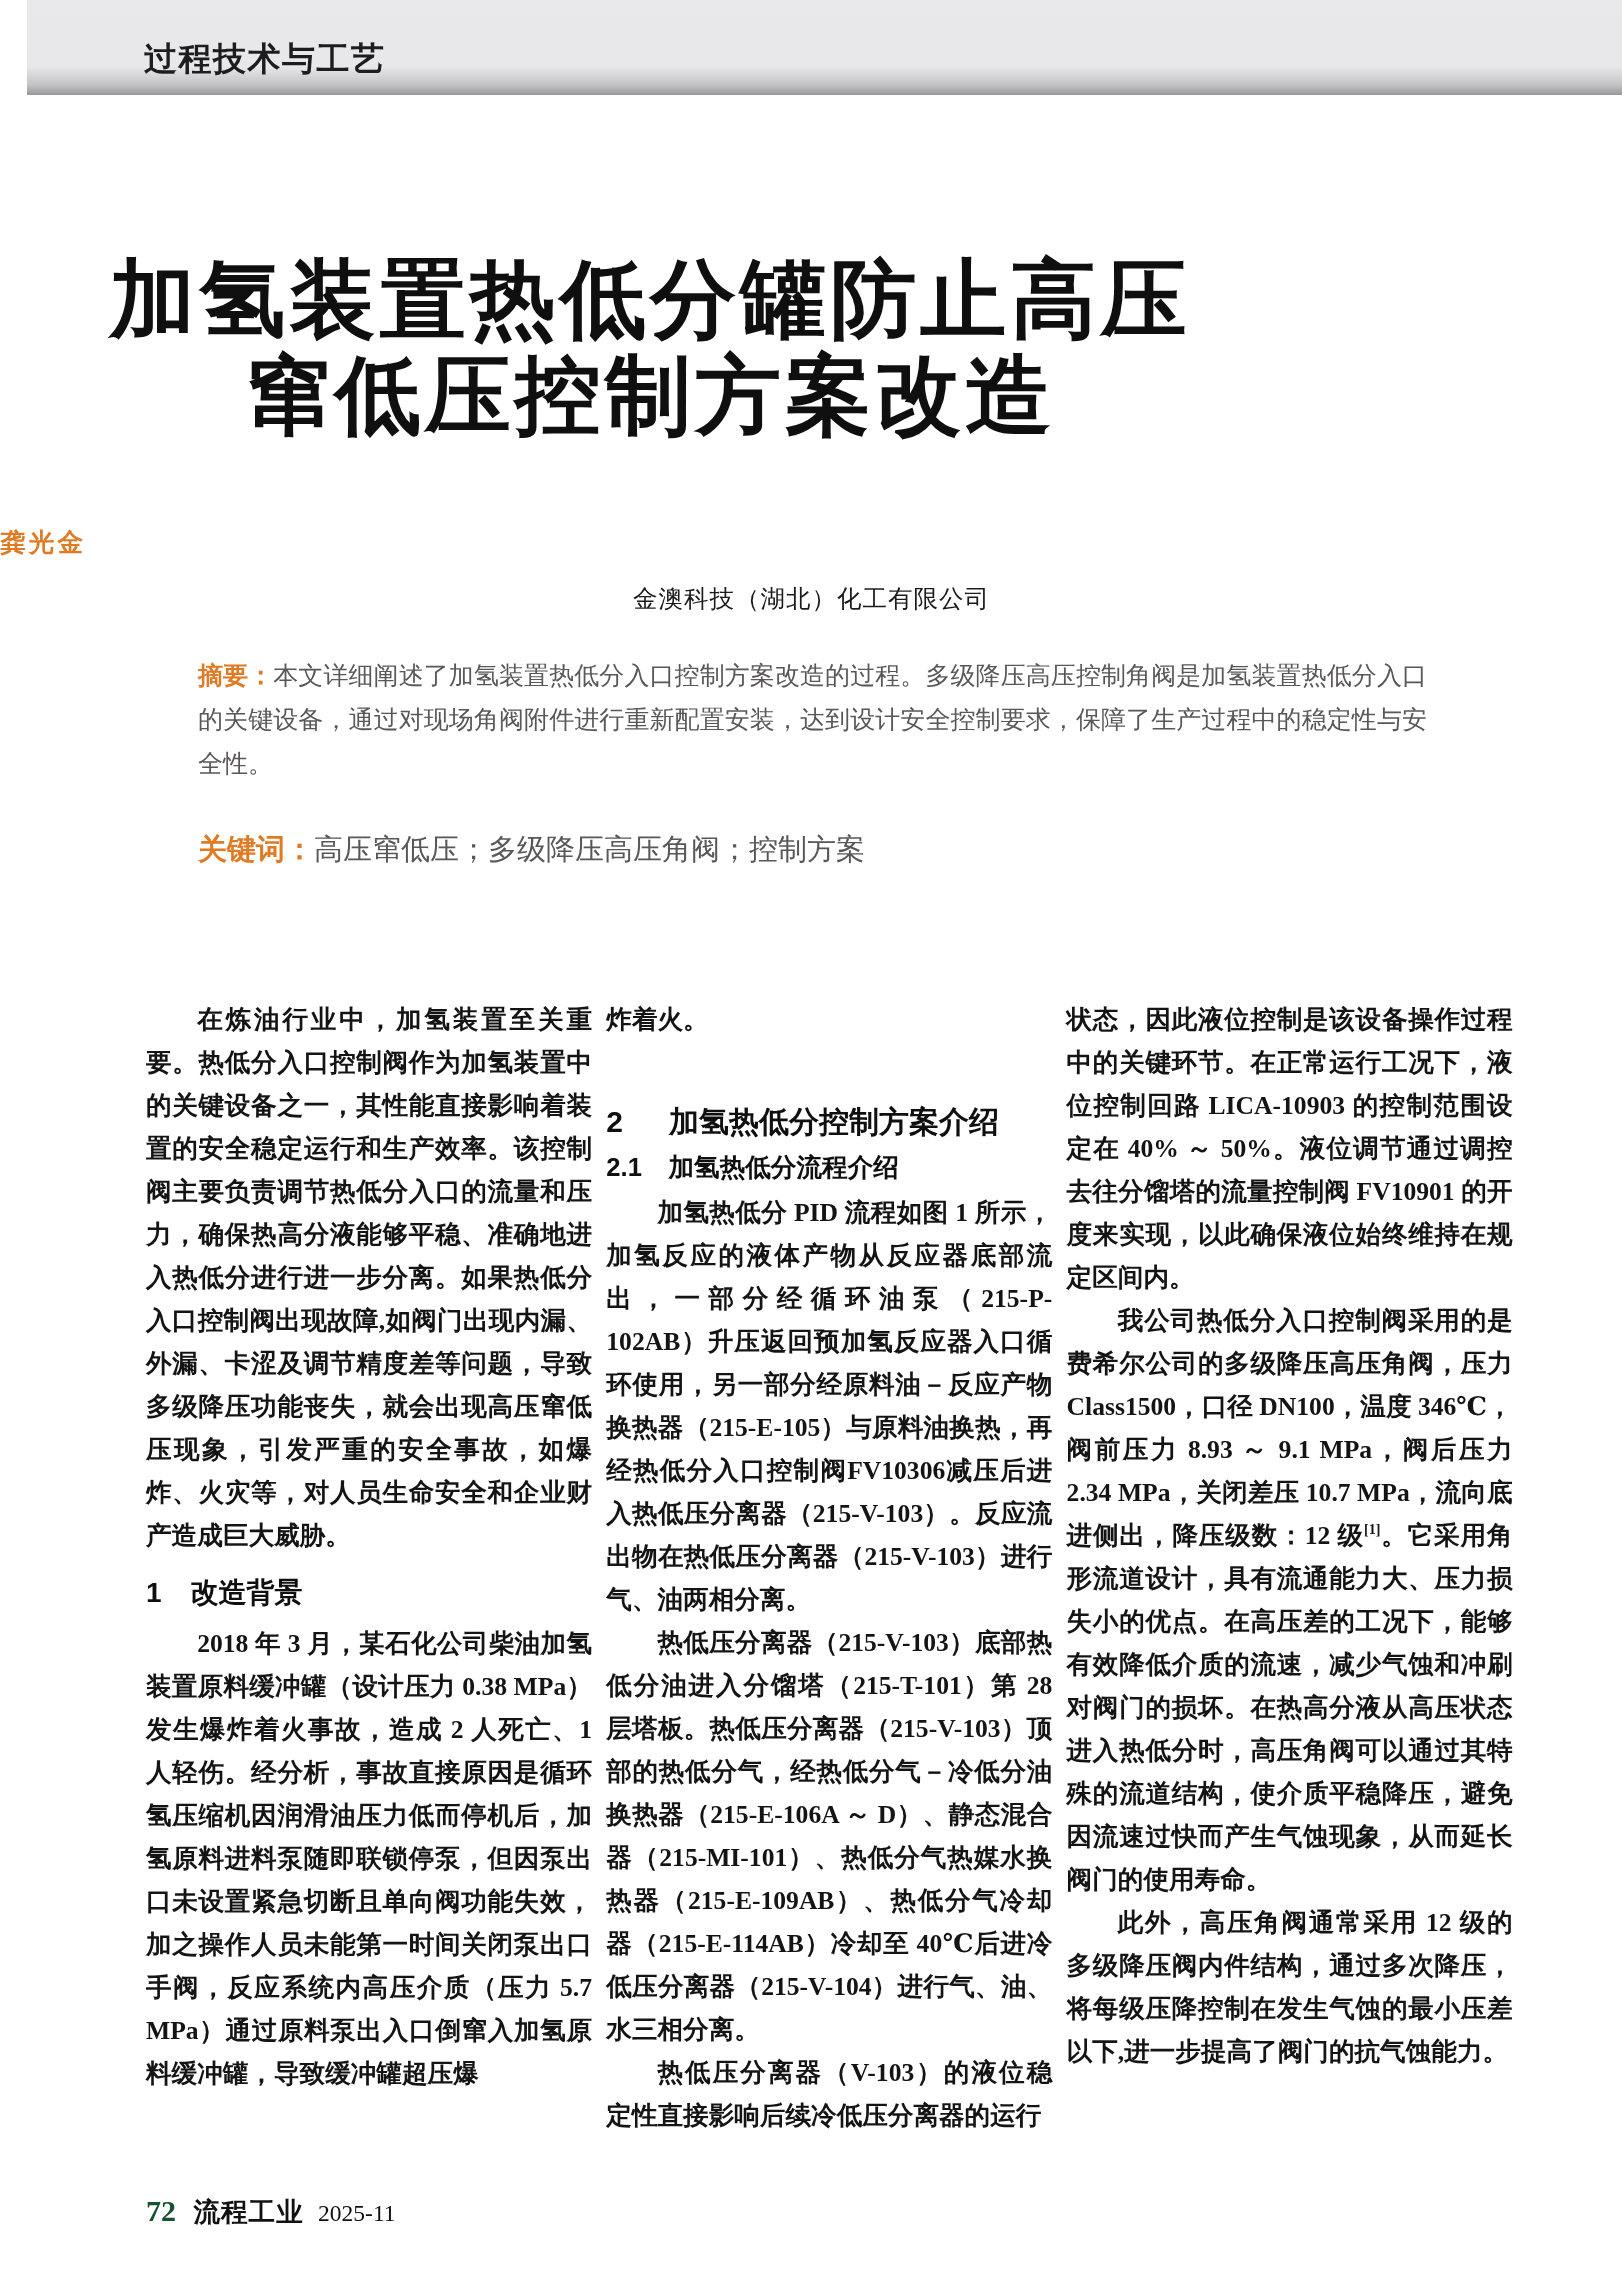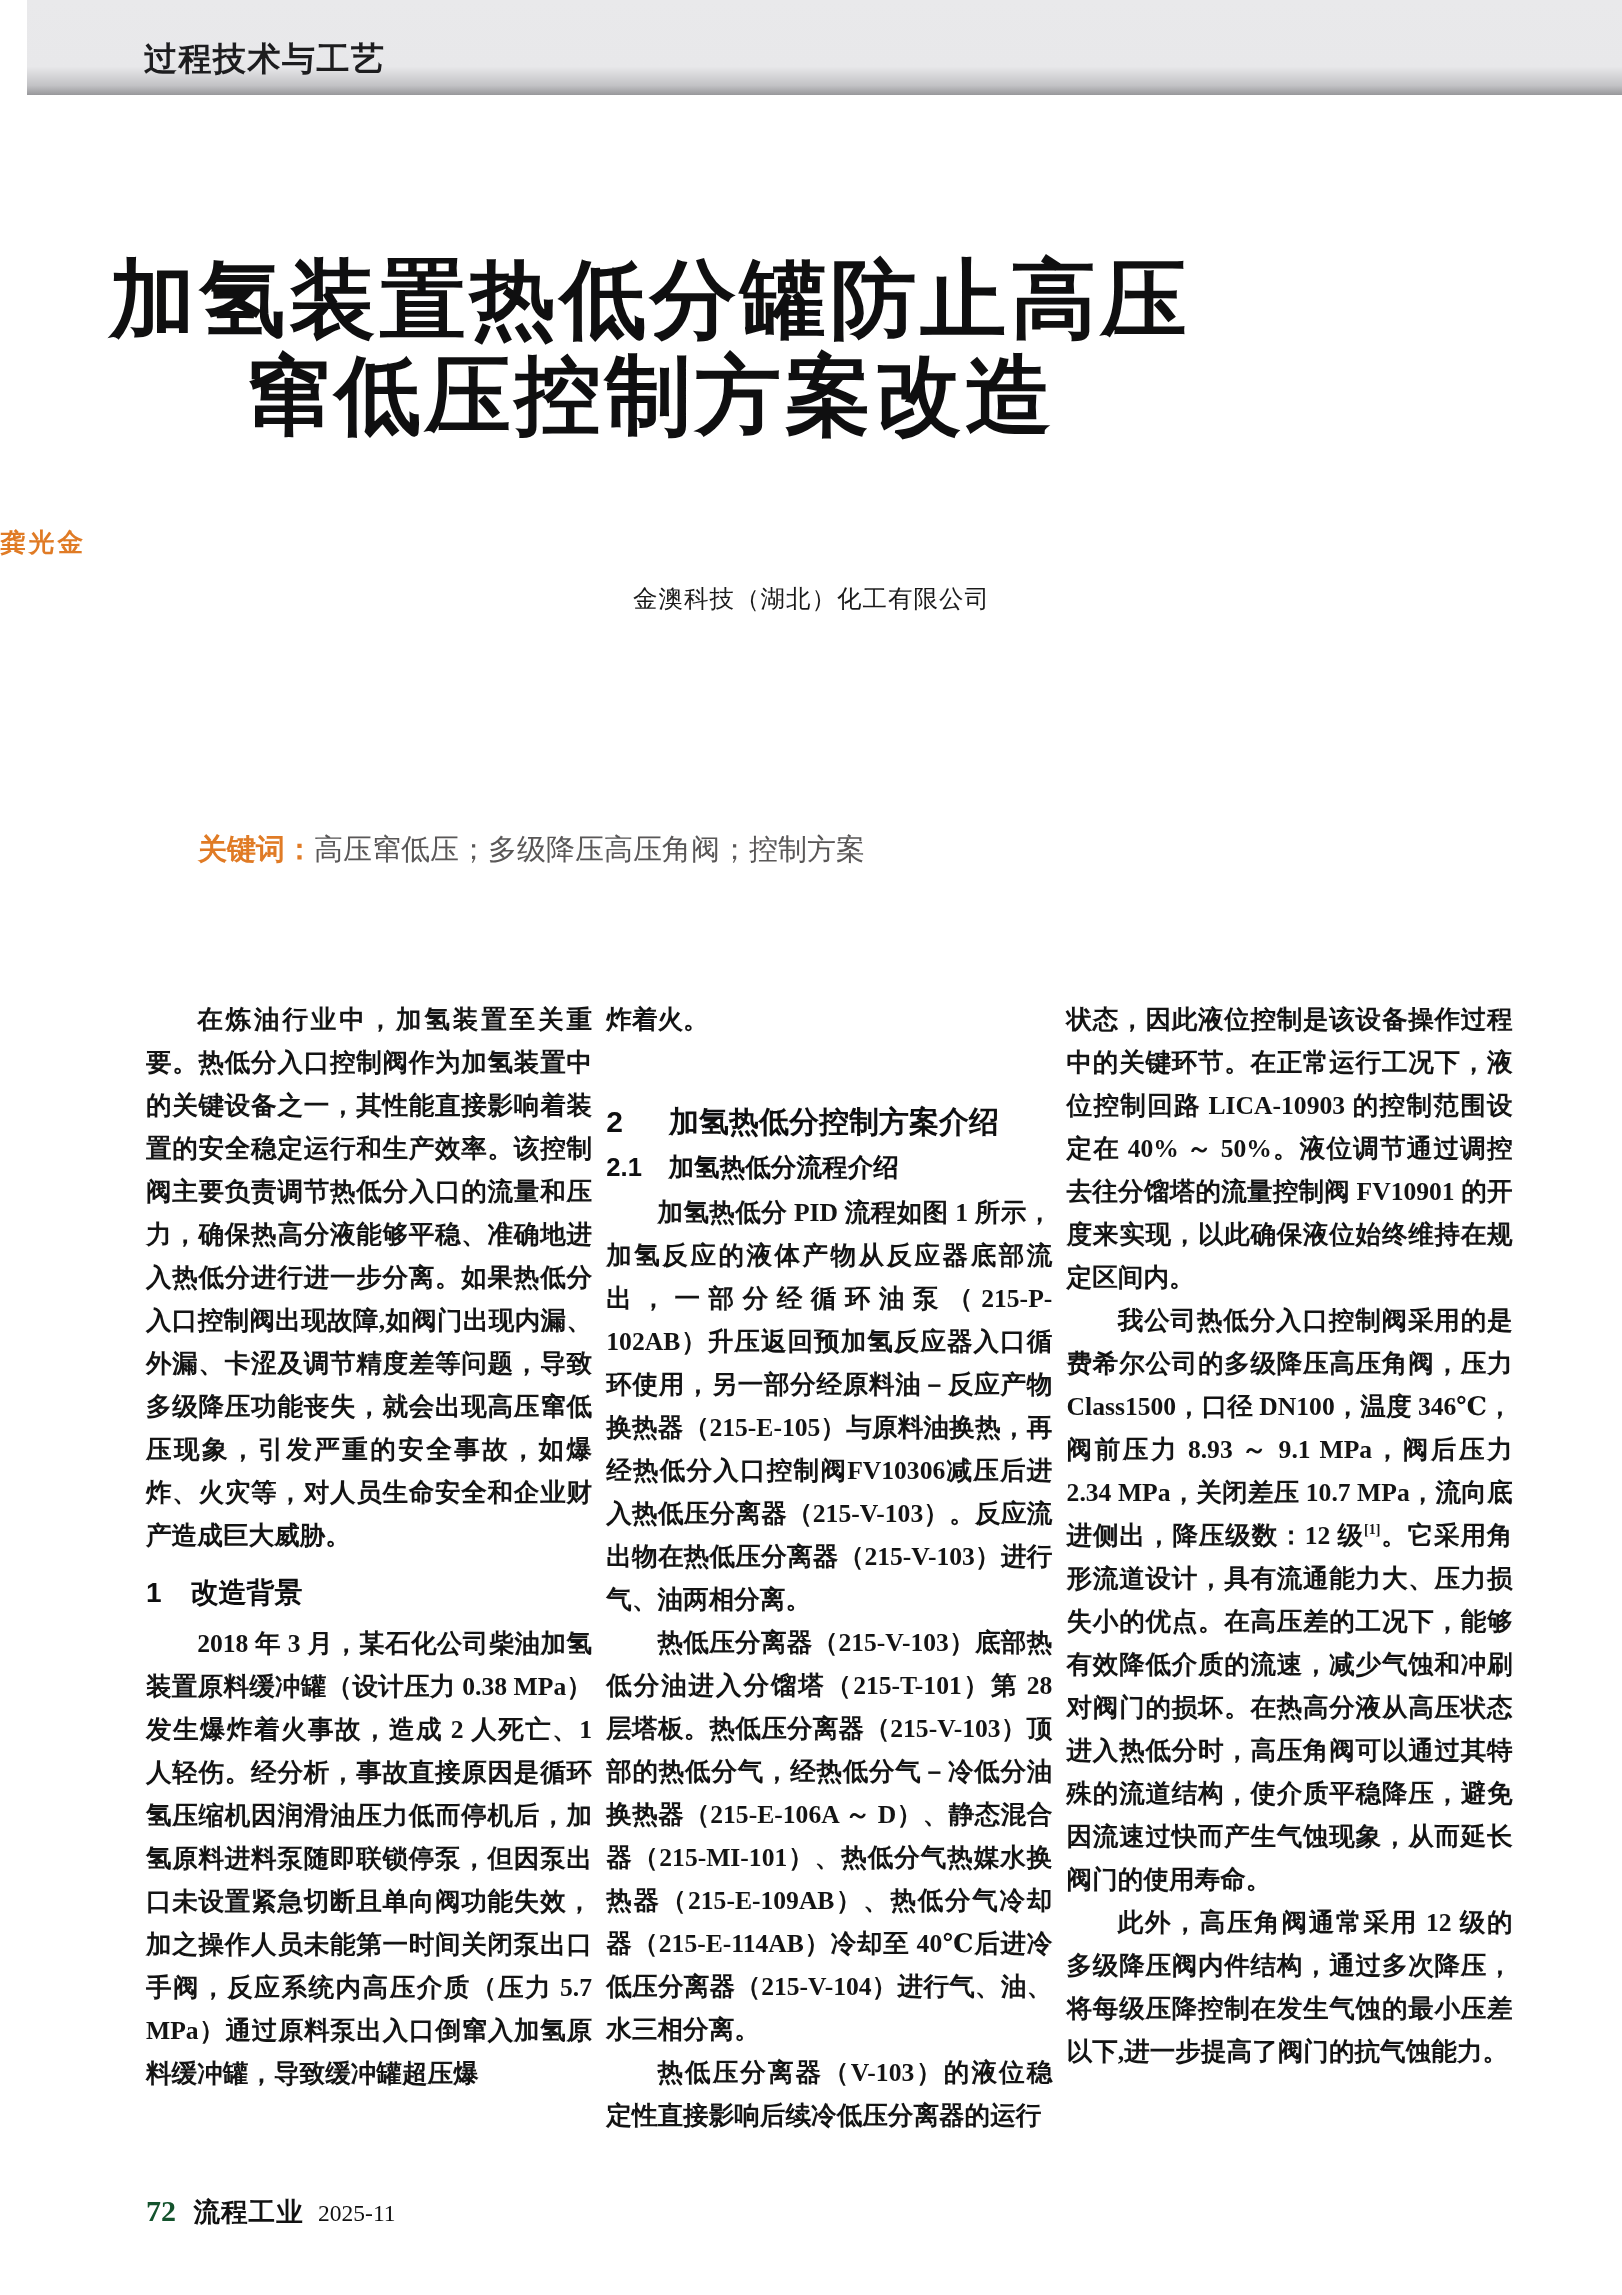--- a/index.html
+++ b/index.html
@@ -94,20 +94,21 @@
   </div>
 
   <div class="article-title">
     <div>加氢装置热低分罐防止高压</div>
     <div>窜低压控制方案改造</div>
   </div>
 
   <div class="author">龚光金</div>
   <div class="affiliation">金澳科技（湖北）化工有限公司</div>
 
+  <div class="abstract"><span class="meta-label">摘要：</span><span>本文详细阐述了加氢装置热低分入口控制方案改造的过程。多级降压高压控制角阀是加氢装置热低分入口的关键设备，通过对现场角阀附件进行重新配置安装，达到设计安全控制要求，保障了生产过程中的稳定性与安全性。</span></div>
 
   <div class="keywords"><span class="meta-label">关键词：</span><span>高压窜低压；多级降压高压角阀；控制方案</span></div>
 
   <div class="columns">
 
     <div class="col">
       <p>在炼油行业中，加氢装置至关重要。热低分入口控制阀作为加氢装置中的关键设备之一，其性能直接影响着装置的安全稳定运行和生产效率。该控制阀主要负责调节热低分入口的流量和压力，确保热高分液能够平稳、准确地进入热低分进行进一步分离。如果热低分入口控制阀出现故障,如阀门出现内漏、外漏、卡涩及调节精度差等问题，导致多级降压功能丧失，就会出现高压窜低压现象，引发严重的安全事故，如爆炸、火灾等，对人员生命安全和企业财产造成巨大威胁。</p>
       <div class="h-l1 h-sec1"><span class="h-num">1</span><span>改造背景</span></div>
       <p>2018 年 3 月，某石化公司柴油加氢装置原料缓冲罐（设计压力 0.38 MPa）发生爆炸着火事故，造成 2 人死亡、1 人轻伤。经分析，事故直接原因是循环氢压缩机因润滑油压力低而停机后，加氢原料进料泵随即联锁停泵，但因泵出口未设置紧急切断且单向阀功能失效，加之操作人员未能第一时间关闭泵出口手阀，反应系统内高压介质（压力 5.7 MPa）通过原料泵出入口倒窜入加氢原料缓冲罐，导致缓冲罐超压爆</p>
     </div>

